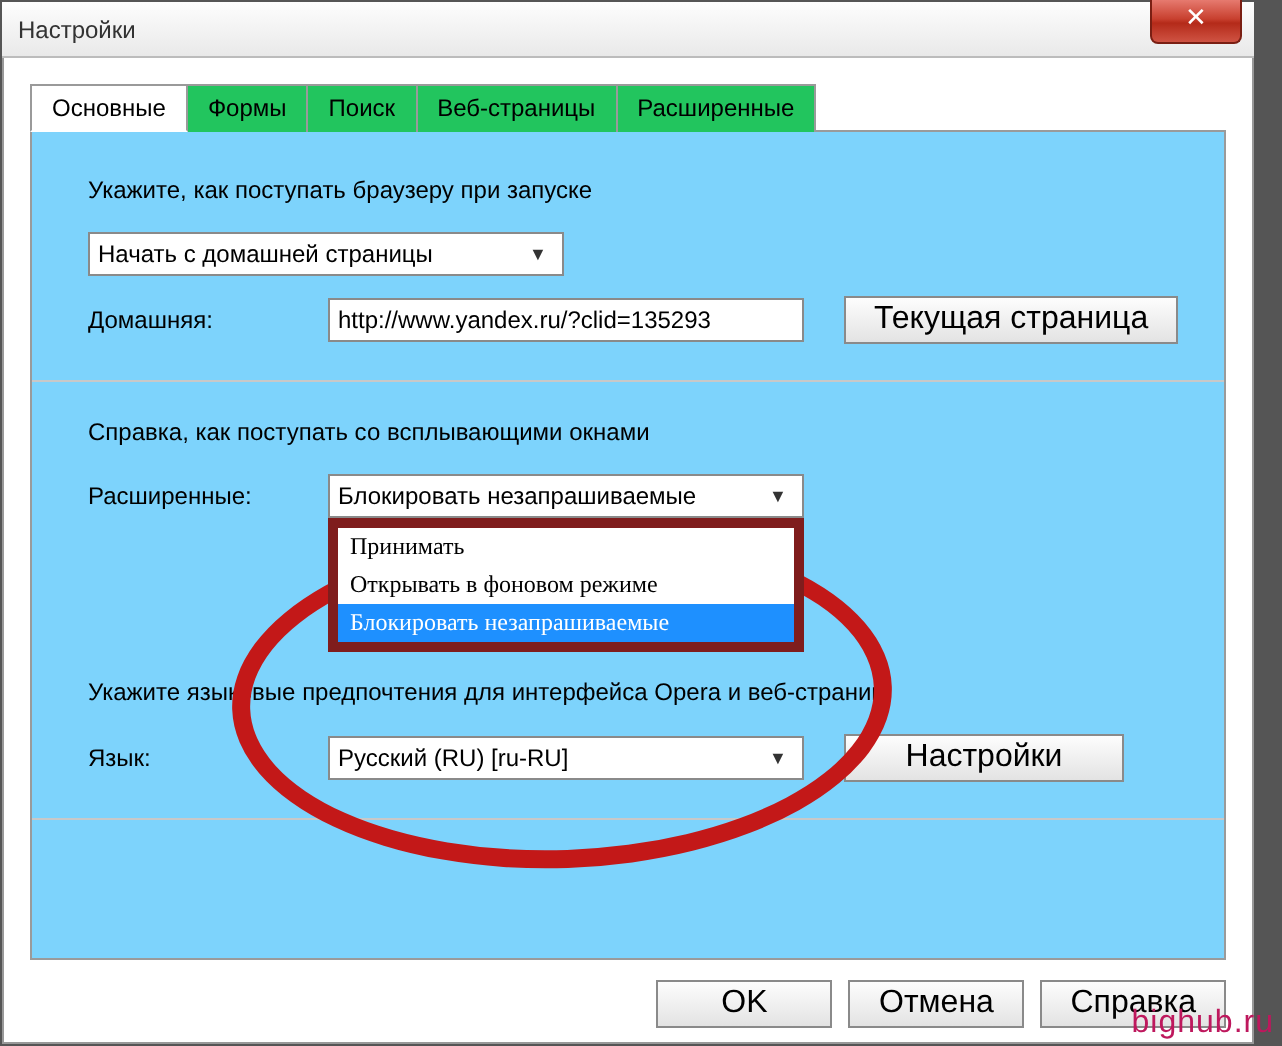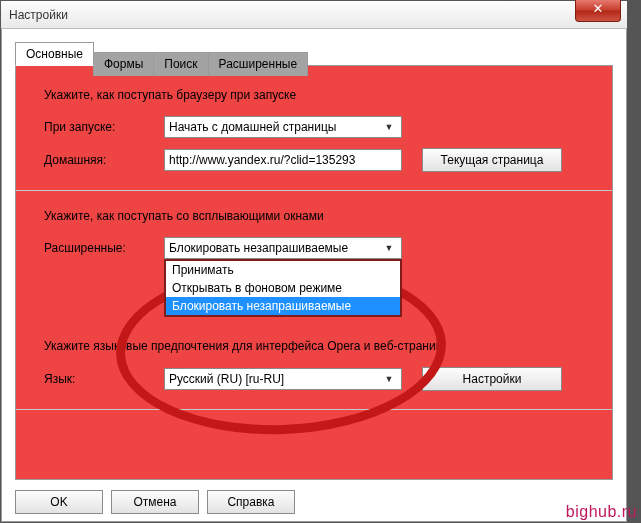--- a/index.html
+++ b/index.html
@@ -52,37 +52,37 @@
     flex-direction: column;
   }
   .tabrow {
     display: flex;
     position: relative;
     z-index: 2;
   }
   .tab {
     border: 1px solid #9a9a9a;
     border-bottom: none;
-    background: #a3a3a3;
+    background: #22c55e;
     padding: 4px 10px;
     margin-right: -1px;
     cursor: pointer;
     position: relative;
-    top: 11px;
+    top: 1px;
   }
   .tab.active {
     background: #fff;
     border-bottom: 1px solid #fff;
     top: 1px;
     z-index: 3;
   }
   .panel {
     border: 1px solid #9a9a9a;
     flex: 1;
-    background: #ef4444;
+    background: #7dd3fc;
     padding: 22px 16px 14px 28px;
     position: relative;
     overflow: hidden;
   }
   .section-text { margin-bottom: 14px; }
   .row {
     display: flex;
     align-items: center;
     margin-bottom: 10px;
   }
@@ -109,38 +109,39 @@
     font-size: 9px;
   }
   .textfield { width: 238px; }
   .btn {
     border: 1px solid #8a8a8a;
     background: linear-gradient(to bottom, #fdfdfd, #e3e3e3);
     height: 24px;
     padding: 0 14px;
     cursor: pointer;
     font-family: inherit;
-    font-size: 12px;
+    font-size: 16px;
     min-width: 88px;
   }
   .btn.wide { min-width: 140px; }
   .divider {
     border: none;
     border-top: 1px solid #c8c8c8;
     margin: 18px -28px;
   }
   .dropdown-wrap { position: relative; width: 238px; }
   .dropdown-list {
     position: absolute;
     top: 22px;
     left: 0;
     width: 238px;
-    border: 2px solid #7f1d1d;
+    border: 5px solid #7f1d1d;
     background: #fff;
     z-index: 10;
+    font-family: Liberation Serif, serif;
   }
   .dropdown-list .opt {
     padding: 2px 6px;
     cursor: pointer;
   }
   .dropdown-list .opt.hl {
     background: #1e90ff;
     color: #fff;
   }
   .ellipse-mark {
@@ -150,20 +151,21 @@
     width: 330px;
     height: 170px;
     left: 100px;
     top: 198px;
     pointer-events: none;
     transform: rotate(-2deg);
     z-index: 5;
   }
   .footer {
     display: flex;
+    justify-content: flex-end;
     gap: 8px;
     padding-top: 10px;
   }
   .watermark {
     position: absolute;
     right: 4px;
     bottom: 2px;
     color: #be185d;
     font-size: 16px;
     letter-spacing: 0.5px;
@@ -179,45 +181,45 @@
     <div class="close-btn">
       <span>✕</span>
     </div>
   </div>
 
   <div class="content">
     <div class="tabrow">
       <div class="tab active"><span>Основные</span></div>
       <div class="tab"><span>Формы</span></div>
       <div class="tab"><span>Поиск</span></div>
+      <div class="tab"><span>Веб-страницы</span></div>
       <div class="tab"><span>Расширенные</span></div>
     </div>
 
     <div class="panel">
 
       <div class="section-text">Укажите, как поступать браузеру при запуске</div>
 
       <div class="row">
-        <div class="row-label">При запуске:</div>
         <div class="select">
           <span>Начать с домашней страницы</span>
           <span class="arrow">▼</span>
         </div>
       </div>
 
       <div class="row">
         <div class="row-label">Домашняя:</div>
         <input class="textfield" value="http://www.yandex.ru/?clid=135293" style="">
         <div style="width:20px"></div>
         <button class="btn wide">Текущая страница</button>
       </div>
 
       <hr class="divider">
 
-      <div class="section-text">Укажите, как поступать со всплывающими окнами</div>
+      <div class="section-text">Справка, как поступать со всплывающими окнами</div>
 
       <div class="row">
         <div class="row-label">Расширенные:</div>
         <div class="dropdown-wrap">
           <div class="select">
             <span>Блокировать незапрашиваемые</span>
             <span class="arrow">▼</span>
           </div>
           <div class="dropdown-list">
             <div class="opt"><span>Принимать</span></div>

